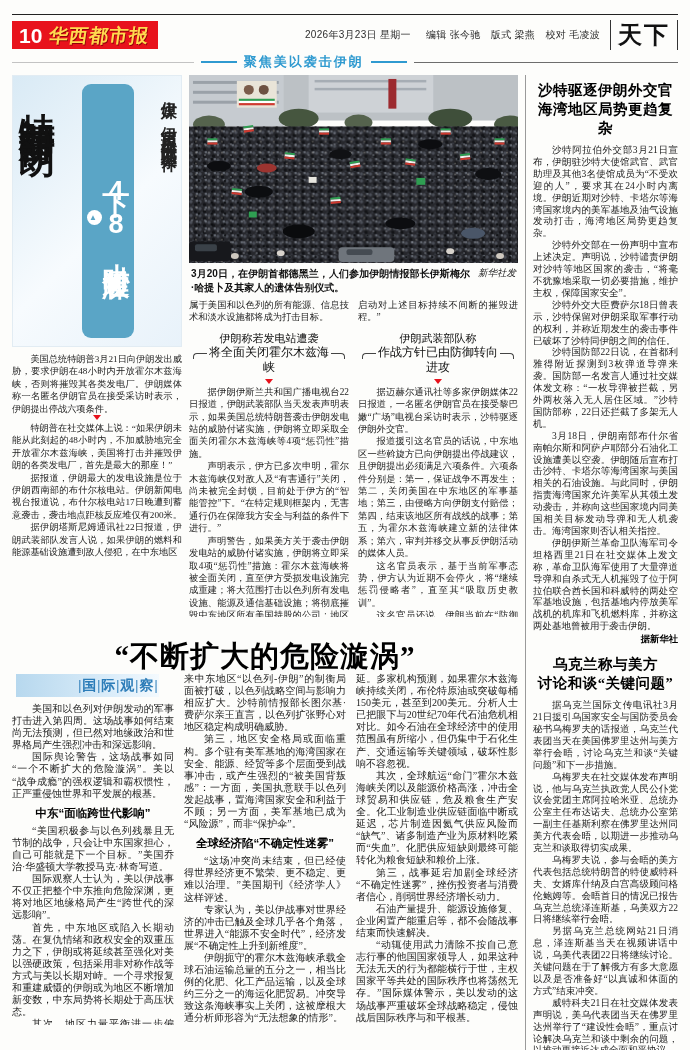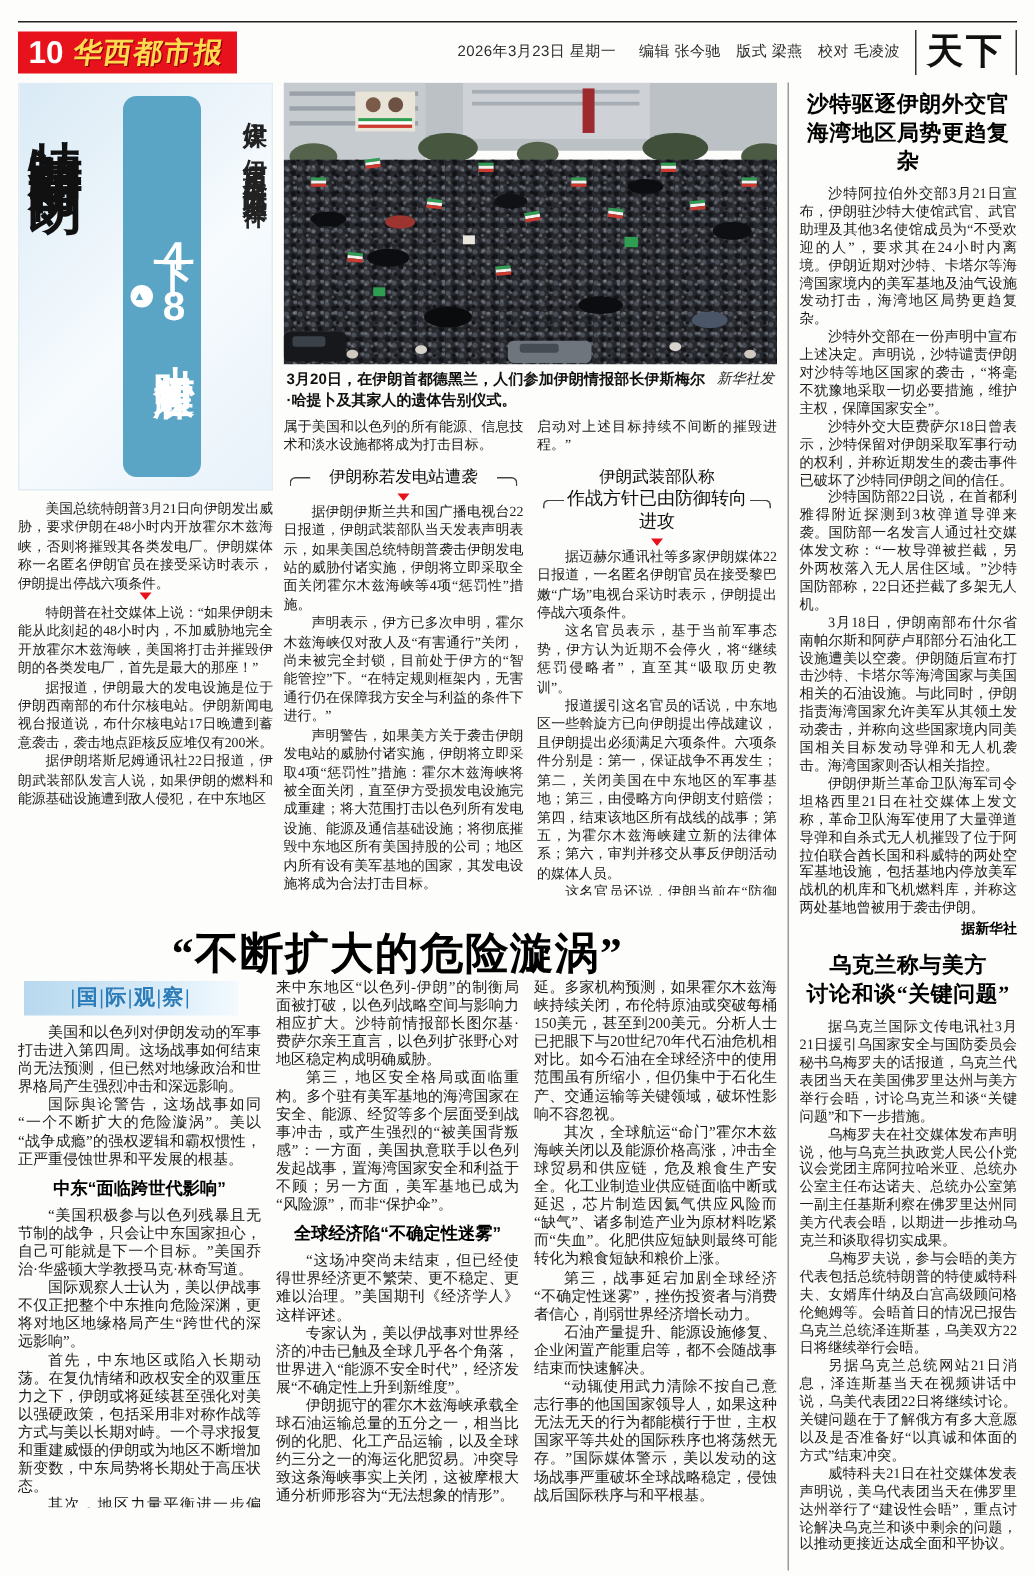--- a/index.html
+++ b/index.html
@@ -79,21 +79,21 @@
   .side-title { text-align:center; font:bold 14.5px/19px "Liberation Serif",serif; color:#000; margin:6px 0 7px; letter-spacing:.5px; }
   .right-col .para { font-size:9.5px; line-height:11.9px; }
   
   .bottom-story { margin-top:8px; height:420px; overflow:hidden; }
   .an-title { text-align:center; font:bold 29px/34px "Liberation Serif",serif; color:#000; letter-spacing:1px; }
   .an-sub { text-align:center; font:bold 14px/20px "Liberation Serif",serif; color:#111; margin:2px 0 7px; }
   .an-cols { display:flex; gap:10px; }
   .an-col { flex:1; height:352px; overflow:hidden; }
   .an-col .para { font-size:10px; line-height:12.1px; }
   .label-strip {
-    width:88%; margin:1px 0 6px 4px; height:23px; text-align:center;
+    width:88%; margin:1px 0 6px 4px; height:23px; text-align:right;
     background:linear-gradient(90deg,#b7d8ee 0%,#ddeefa 70%,#f4fafe 100%);
     font:bold 14px/23px "Liberation Serif",serif; color:#2b7cb8; letter-spacing:1px;
   }
   .an-subhead { text-align:center; font:bold 11.5px/15px "Liberation Sans",sans-serif; color:#000; margin:6px 0 4px; }
 </style>
 </head>
 <body>
 
 <div class="page">
 
@@ -108,20 +108,27 @@
     </div>
     <div class="header-right">
       <span class="dateline">
         <span>2026年3月23日 星期一</span>
         <span class="staff">编辑 张今驰　版式 梁燕　校对 毛凌波</span>
       </span>
       <span class="section-box">天下</span>
     </div>
   </div>
 
+  <div class="focus-row">
+    <span class="hr-gray"></span>
+    <span class="hr-blue"></span>
+    <span class="focus-title">聚焦美以袭击伊朗</span>
+    <span class="hr-blue"></span>
+    <span class="hr-dark"></span>
+  </div>
 
   <div class="content">
     <div class="left-zone">
 
       <div class="top-story">
         <div class="col-left">
           <div class="headline-block">
             <span class="v hl-main">特朗普对伊朗</span>
             <span class="v hl-banner">
               <span>下48小时通牒</span>
@@ -223,39 +230,40 @@
           <p class="caption">
             <span class="photo-credit">新华社发</span>
             <span>3月20日，在伊朗首都德黑兰，人们参加伊朗情报部长伊斯梅尔·哈提卜及其家人的遗体告别仪式。</span>
           </p>
 
           <div class="mid-cols">
             <div class="mcol">
               <p class="para cont">属于美国和以色列的所有能源、信息技术和淡水设施都将成为打击目标。</p>
               <div class="crossline-head">
                 <span class="l1">伊朗称若发电站遭袭</span>
+                <span class="l2">将全面关闭霍尔木兹海峡</span>
               </div>
               <div class="tri-down"></div>
               <div>
                   <p class="para">据伊朗伊斯兰共和国广播电视台22日报道，伊朗武装部队当天发表声明表示，如果美国总统特朗普袭击伊朗发电站的威胁付诸实施，伊朗将立即采取全面关闭霍尔木兹海峡等4项“惩罚性”措施。</p>
                   <p class="para">声明表示，伊方已多次申明，霍尔木兹海峡仅对敌人及“有害通行”关闭，尚未被完全封锁，目前处于伊方的“智能管控”下。“在特定规则框架内，无害通行仍在保障我方安全与利益的条件下进行。”</p>
                   <p class="para">声明警告，如果美方关于袭击伊朗发电站的威胁付诸实施，伊朗将立即采取4项“惩罚性”措施：霍尔木兹海峡将被全面关闭，直至伊方受损发电设施完成重建；将大范围打击以色列所有发电设施、能源及通信基础设施；将彻底摧毁中东地区所有美国持股的公司；地区内所有设有美军基地的国家，其发电设施将成为合法打击目标。</p>
                 </div>
             </div>
             <div class="mcol">
               <p class="para cont">启动对上述目标持续不间断的摧毁进程。”</p>
               <div class="crossline-head">
                 <span class="l1">伊朗武装部队称</span>
                 <span class="l2">作战方针已由防御转向进攻</span>
               </div>
               <div class="tri-down"></div>
               <div>
-                  <p class="para">据迈赫尔通讯社等多家伊朗媒体22日报道，一名匿名伊朗官员在接受黎巴嫩“广场”电视台采访时表示，伊朗提出停战六项条件。</p>
+                  <p class="para">据迈赫尔通讯社等多家伊朗媒体22日报道，一名匿名伊朗官员在接受黎巴嫩“广场”电视台采访时表示，沙特驱逐伊朗外交官。</p>
+                  <p class="para">报道援引这名官员的话说，中东地区一些斡旋方已向伊朗提出停战建议，且伊朗提出必须满足六项条件。六项条件分别是：第一，保证战争不再发生；第二，关闭美国在中东地区的军事基地；第三，由侵略方向伊朗支付赔偿；第四，结束该地区所有战线的战事；第五，为霍尔木兹海峡建立新的法律体系；第六，审判并移交从事反伊朗活动的媒体人员。</p>
                   <p class="para">这名官员表示，基于当前军事态势，伊方认为近期不会停火，将“继续惩罚侵略者”，直至其“吸取历史教训”。</p>
-                  <p class="para">报道援引这名官员的话说，中东地区一些斡旋方已向伊朗提出停战建议，且伊朗提出必须满足六项条件。六项条件分别是：第一，保证战争不再发生；第二，关闭美国在中东地区的军事基地；第三，由侵略方向伊朗支付赔偿；第四，结束该地区所有战线的战事；第五，为霍尔木兹海峡建立新的法律体系；第六，审判并移交从事反伊朗活动的媒体人员。</p>
                   <p class="para">这名官员还说，伊朗当前在“防御性战争”框架下采取的行动，是基于数月前制定的一项计划，该计划正分阶段推进。</p>
                 </div>
 
             </div>
           </div>
         </div>
       </div>
 
       <section class="bottom-story">
         <h1 class="an-title">“不断扩大的危险漩涡”</h1>

